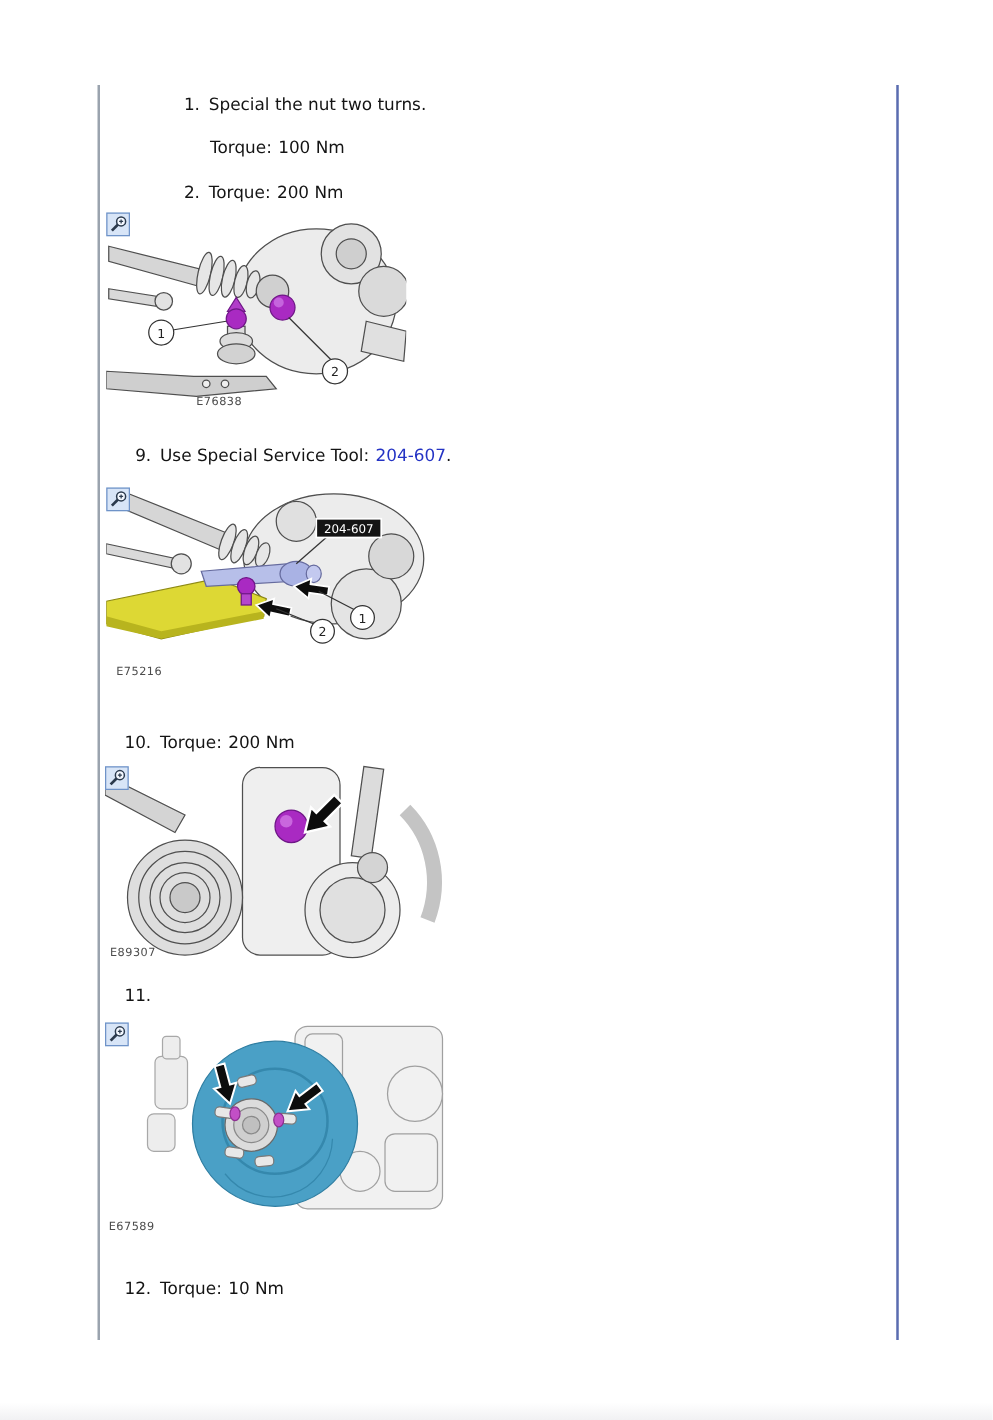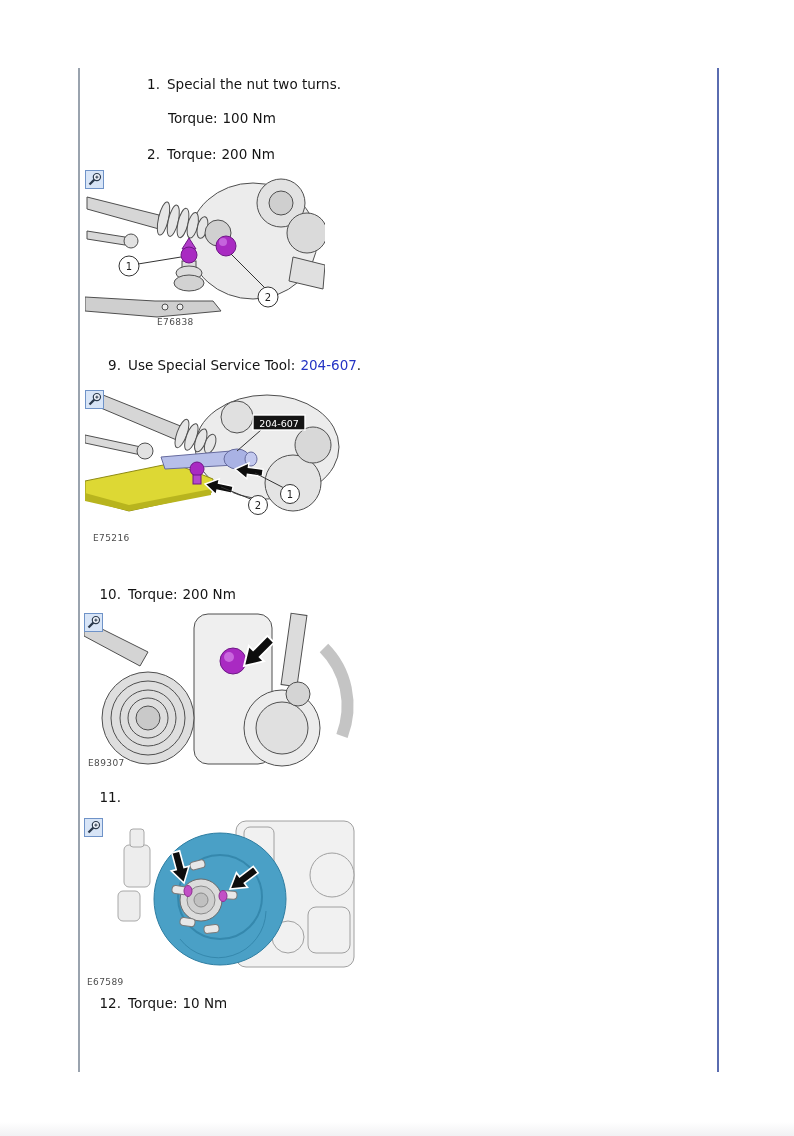--- a/index.html
+++ b/index.html
@@ -226,20 +226,20 @@
       <ellipse cx="104" cy="74" rx="4" ry="5.5" fill="#c24fc6" stroke="#8e2f92"></ellipse>
       <ellipse cx="139" cy="79" rx="4" ry="5.5" fill="#c24fc6" stroke="#8e2f92"></ellipse>
       <g fill="#0d0d0d" stroke="#ffffff" stroke-width="1.4">
         <path transform="translate(100,66) rotate(-105) scale(1.15)" d="M0 0 L13 -8 L13 -3.5 L28 -3.5 L28 3.5 L13 3.5 L13 8 Z"></path>
         <path transform="translate(146,72) rotate(-37) scale(1.15)" d="M0 0 L13 -8 L13 -3.5 L28 -3.5 L28 3.5 L13 3.5 L13 8 Z"></path>
       </g>
     </svg>
     <span class="fig-code" style="left:3px;top:160px;">E67589</span>
   </div>
 
-  <div class="step" style="left:98px;top:995px;">
+  <div class="step" style="left:98px;top:1023px;">
     <span class="num num-w2">12.</span>
     <span class="it">Torque:</span>
     <span class="uval">10 Nm</span>
   </div>
 
   <div class="bottom-fade"></div>
 </div>
 
 </body></html>

